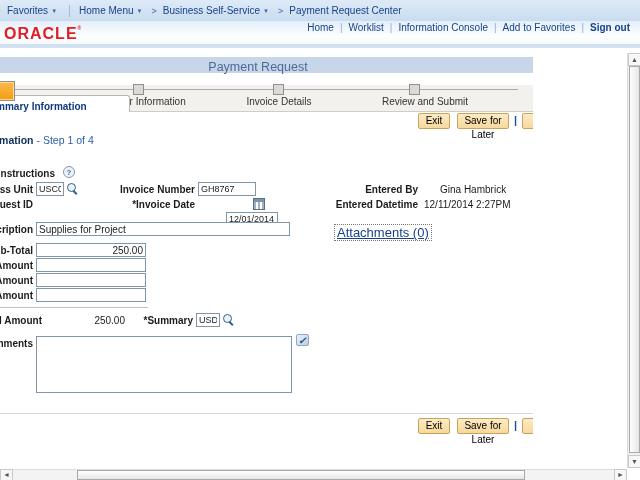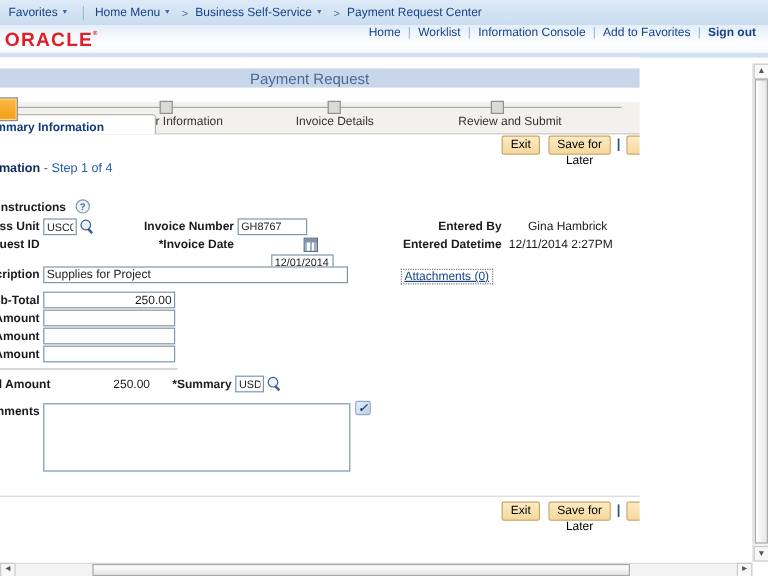--- a/index.html
+++ b/index.html
@@ -61,21 +61,21 @@
   .heading-b { font-size:10.5px; font-weight:bold; color:#0E2D5E; }
   .heading-s { font-size:10.5px; color:#2A5DA8; margin-left:3px; }
 
   .lbl { position:absolute; font-size:10px; font-weight:bold; color:#1B1B1B;
          text-align:right; white-space:nowrap; }
   .val { position:absolute; font-size:10px; color:#1B1B1B; white-space:nowrap; }
   .inp { position:absolute; height:14px; border:1px solid #8296A9; background:#fff;
          font-size:9px; font-family:inherit; padding:0 2px; color:#1B1B1B; }
   .txtarea { position:absolute; border:1px solid #8296A9; background:#fff;
              font-size:10px; font-family:inherit; resize:none; }
-  .link { position:absolute; font-size:10px; color:#15428B; text-decoration:underline;
+  .link { position:absolute; font-size:13px; color:#15428B; text-decoration:underline;
           border:1px dotted #777; padding:0 2px; cursor:pointer; white-space:nowrap; }
   .divider { position:absolute; height:1px; background:#C2C0BA; }
 
   .help-icon { position:absolute; width:12px; height:12px; border:1px solid #7F99B2; border-radius:50%;
                font-size:8px; font-weight:bold; color:#4A6A96; text-align:center; line-height:11px;
                background:#EDF3F9; cursor:pointer; }
   .lookup-icon { position:absolute; width:12px; height:12px; cursor:pointer; }
   .lookup-icon::before { content:""; position:absolute; left:0; top:0; width:7px; height:7px;
                border:1.5px solid #33608F; border-radius:50%; background:#EAF1F8; }
   .lookup-icon::after { content:""; position:absolute; left:7px; top:7px; width:5px; height:2px;

